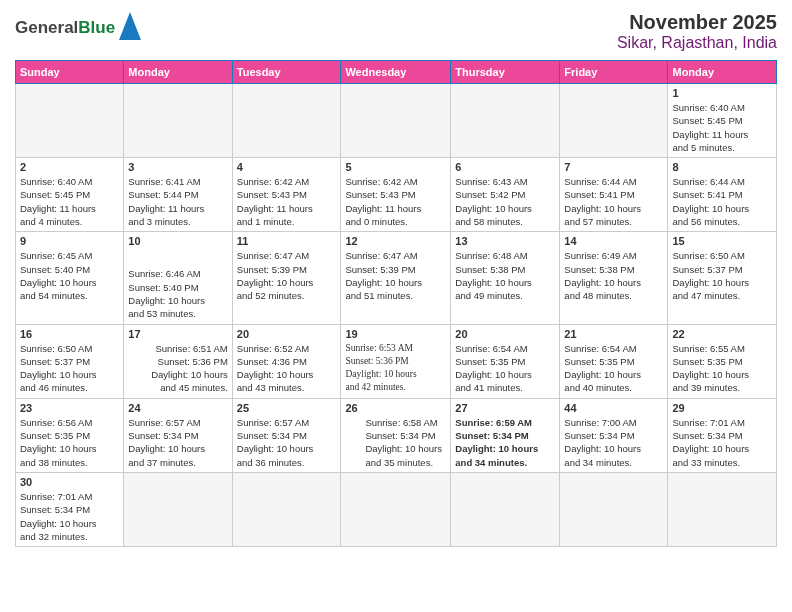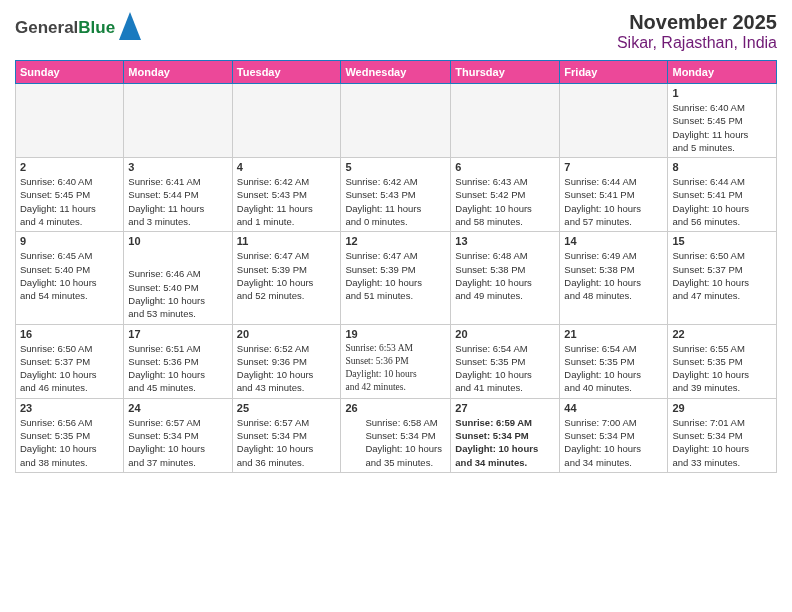--- a/index.html
+++ b/index.html
@@ -255,29 +255,29 @@
         <tr>
           <td>
             <span class="day-number">16</span>
             <div class="day-info" style="white-space: pre-line;">Sunrise: 6:50 AM
 Sunset: 5:37 PM
 Daylight: 10 hours
 and 46 minutes.</div>
           </td>
           <td>
             <span class="day-number">17</span>
-            <div class="day-info" style="white-space: pre-line;">Sunrise: 6:51 AM
+            <div class="day-info" style="white-space: pre-line; text-align: right;">Sunrise: 6:51 AM
 Sunset: 5:36 PM
 Daylight: 10 hours
 and 45 minutes.</div>
           </td>
           <td>
             <span class="day-number">20</span>
             <div class="day-info" style="white-space: pre-line;">Sunrise: 6:52 AM
-Sunset: 9:36 PM
+Sunset: 4:36 PM
 Daylight: 10 hours
 and 43 minutes.</div>
           </td>
           <td>
             <span class="day-number">19</span>
             <div class="day-info" style="white-space: pre-line; font-family: Liberation Serif, serif;">Sunrise: 6:53 AM
 Sunset: 5:36 PM
 Daylight: 10 hours
 and 42 minutes.</div>
           </td>
@@ -346,16 +346,31 @@
 Daylight: 10 hours
 and 34 minutes.</div>
           </td>
           <td>
             <span class="day-number">29</span>
             <div class="day-info" style="white-space: pre-line;">Sunrise: 7:01 AM
 Sunset: 5:34 PM
 Daylight: 10 hours
 and 33 minutes.</div>
           </td>
+        </tr>
+        <tr>
+          <td>
+            <span class="day-number">30</span>
+            <div class="day-info" style="white-space: pre-line;">Sunrise: 7:01 AM
+Sunset: 5:34 PM
+Daylight: 10 hours
+and 32 minutes.</div>
+          </td>
+          <td class="last-row"></td>
+          <td class="last-row"></td>
+          <td class="last-row"></td>
+          <td class="last-row"></td>
+          <td class="last-row"></td>
+          <td class="last-row"></td>
         </tr>
       </tbody>
   </table>
 </div>
 
 </body></html>

